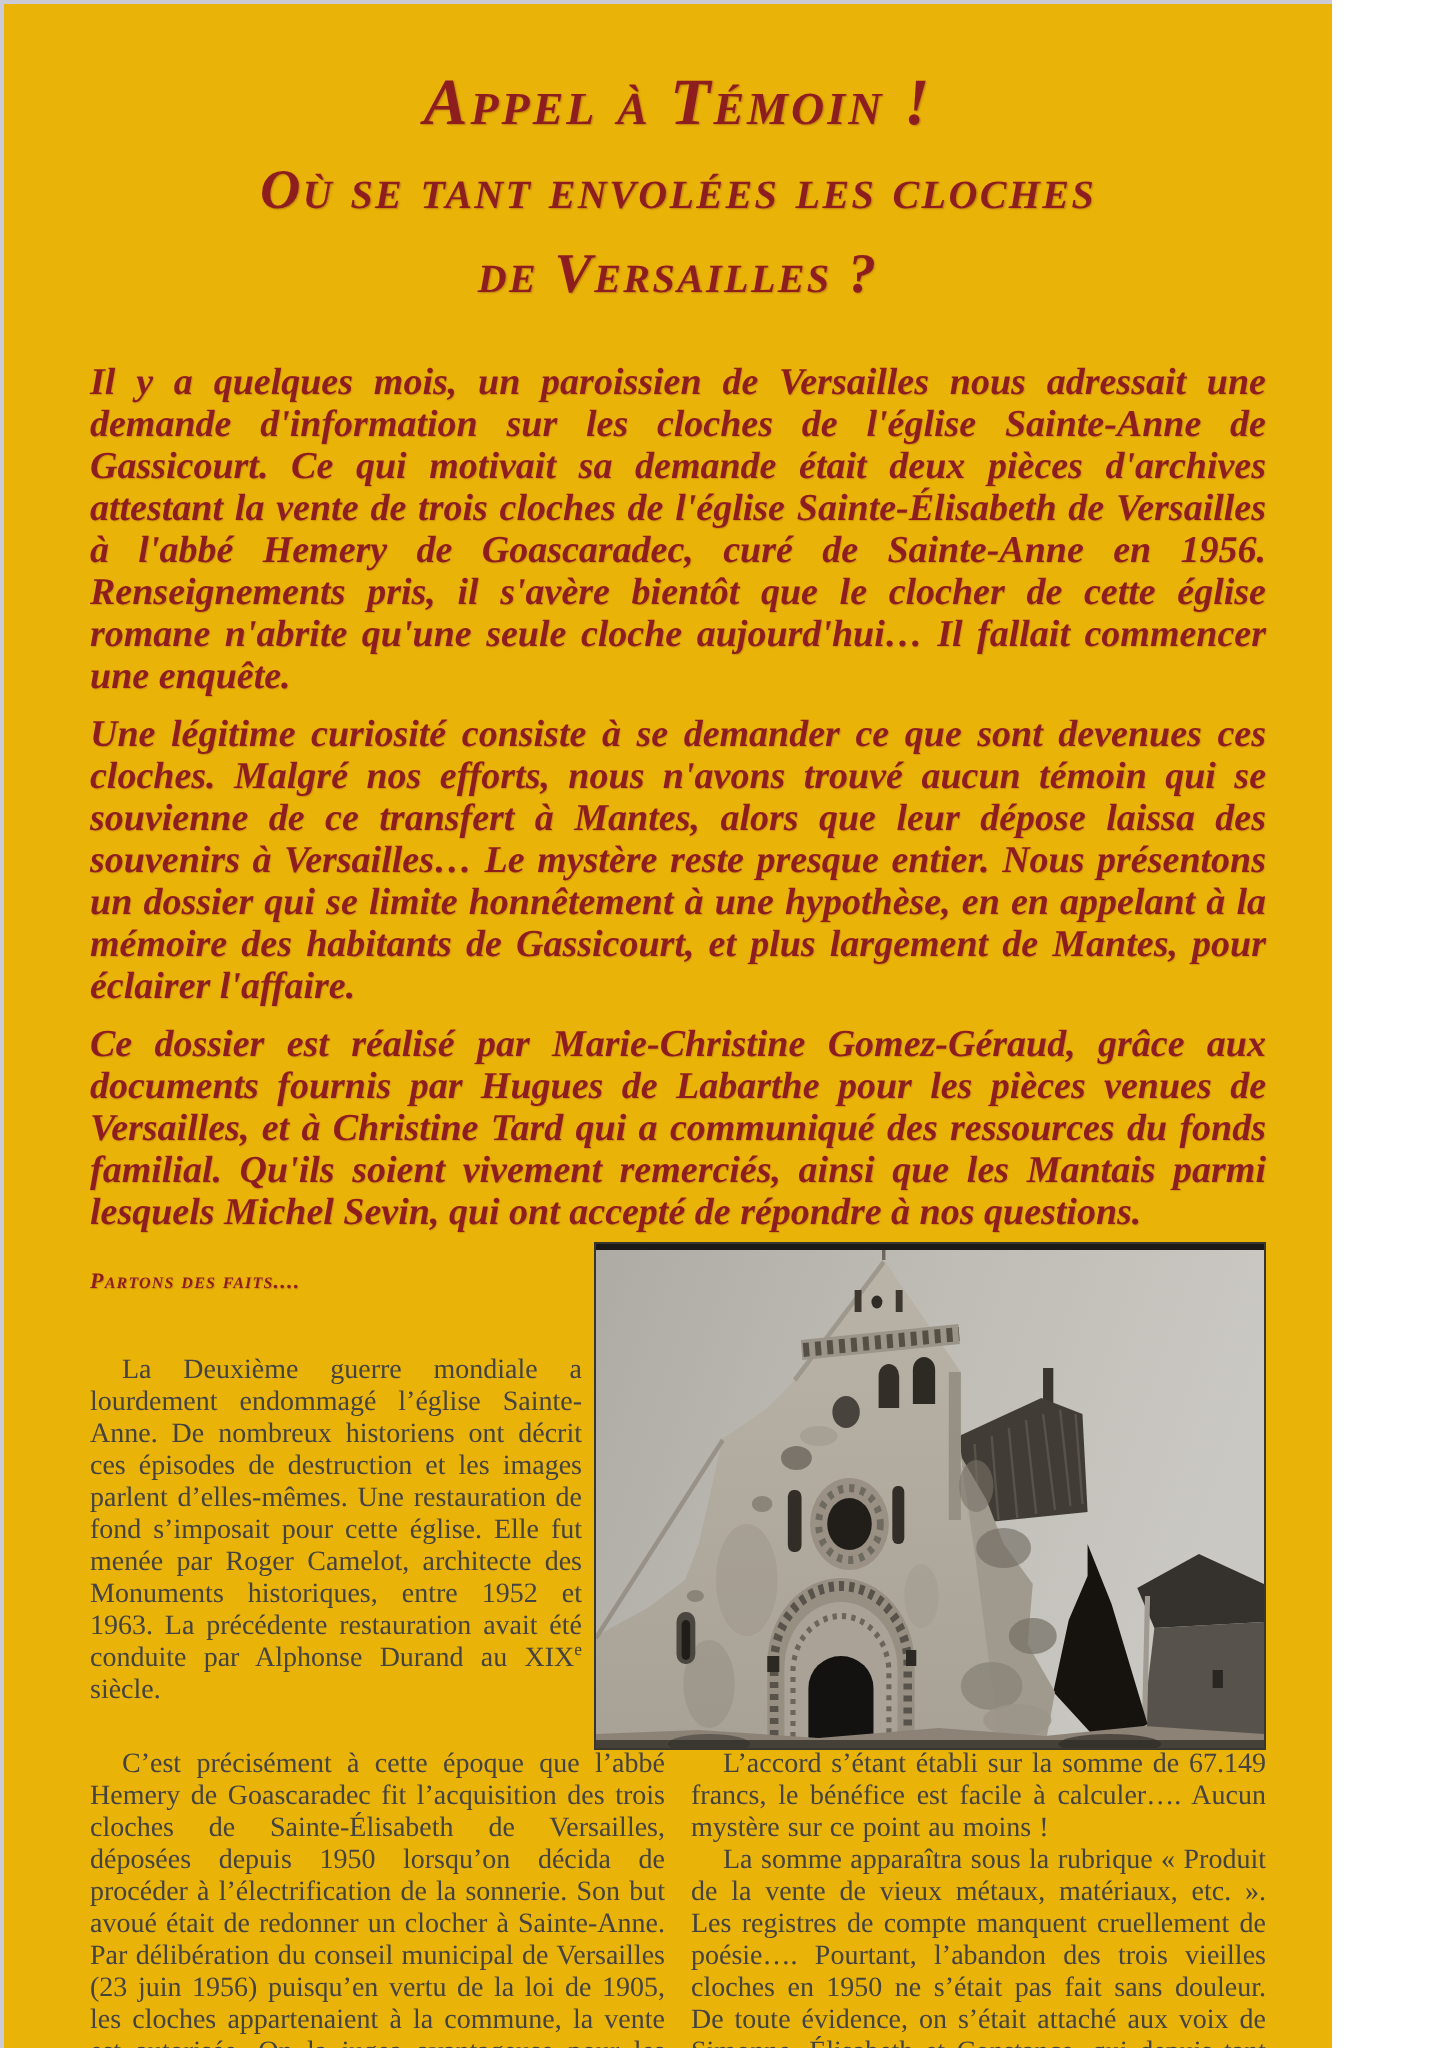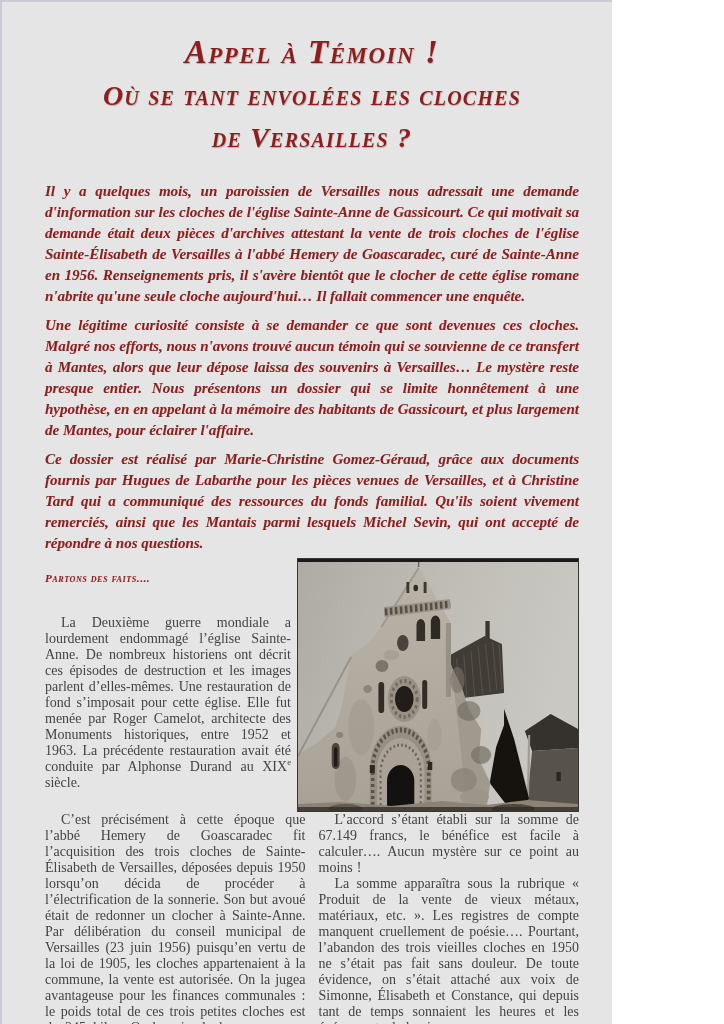--- a/index.html
+++ b/index.html
@@ -1,21 +1,21 @@
 <!DOCTYPE html>
 <html lang="fr"><head>
 <meta charset="utf-8">
 <style>
   html, body { margin: 0; padding: 0; background: #ffffff; }
   .page {
     position: relative;
-    width: 612px;
+    width: 666px;
     height: 1024px;
     box-sizing: border-box;
-    background: #e5e5e5;
+    background: #eab308;
     border-top: 2px solid #cbcbd5;
     border-left: 2px solid #cbcbd5;
     overflow: hidden;
     font-family: "Liberation Serif", serif;
   }
   .content { padding: 0 33px 0 43px; }
 
   
   .masthead {
     margin-top: 28px;
@@ -29,21 +29,21 @@
   .masthead .l1 { font-size: 33px; line-height: 45px; letter-spacing: 1.5px; }
   .masthead .l2 { font-size: 28px; line-height: 42px; letter-spacing: 1.2px; }
   .masthead .l3 { font-size: 28px; line-height: 42px; letter-spacing: 1.2px; }
 
   
   .intro { margin-top: 22px; color: #8e1e1e; }
   .intro p {
     margin: 0 0 8px 0;
     font-style: italic;
     font-weight: bold;
-    font-size: 15px;
+    font-size: 19px;
     line-height: 21px;
     text-align: justify;
     text-shadow: 0.4px 0.4px 0.6px rgba(90,30,30,0.22);
   }
   .intro p:last-child { margin-bottom: 0; }
 
   
   .body-p {
     font-size: 14px;
     line-height: 16px;

